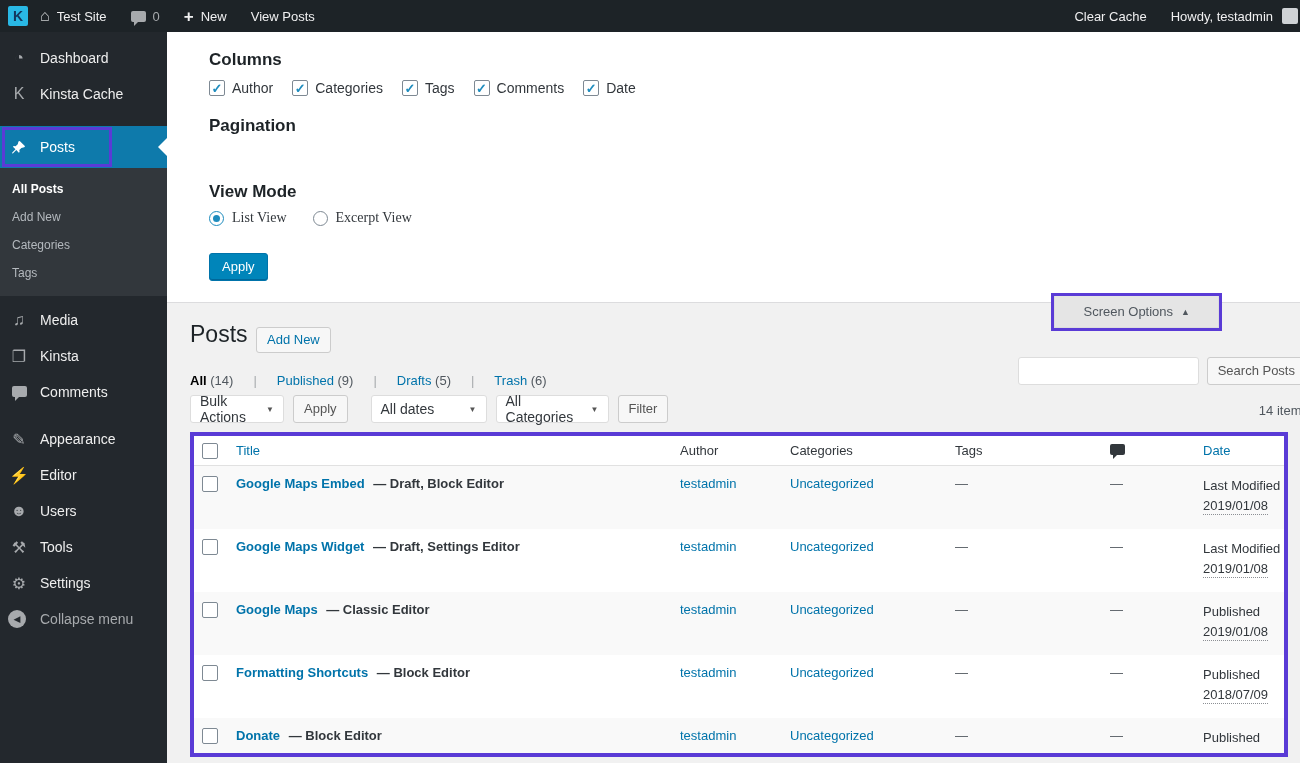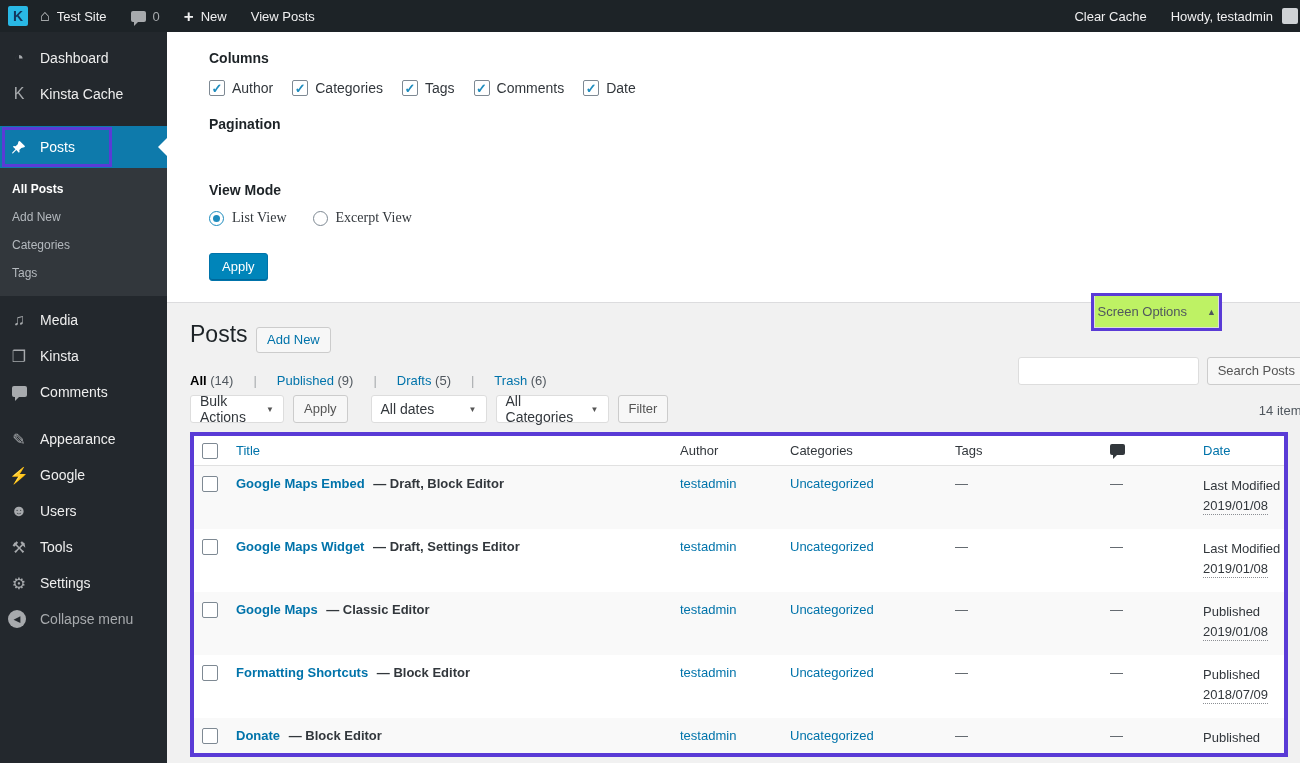--- a/index.html
+++ b/index.html
@@ -46,41 +46,41 @@
   .hl-posts{position:absolute;left:2px;top:1px;width:110px;height:40px;border:3px solid var(--purple);pointer-events:none;}
   .submenu{background:var(--submenu);padding:7px 0 9px 0;}
   .submenu-item{display:block;padding:7px 12px;color:#b4b9be;font-size:12px;cursor:pointer;}
   .submenu-item.current{color:#fff;font-weight:bold;}
   .collapse-icon{width:18px;height:18px;border-radius:50%;background:#a7aaad;color:var(--side);
     display:flex;align-items:center;justify-content:center;font-size:9px;flex:none;}
   .menu-item.collapse{color:#a7aaad;}
   
   .content{position:absolute;top:32px;left:167px;width:1133px;height:731px;background:#f1f1f1;}
   .so-panel{position:absolute;top:0;left:0;right:0;height:271px;background:#fff;border-bottom:1px solid #dcdcde;}
-  .so-heading{position:absolute;left:42px;font-weight:bold;font-size:14px;color:#1d2327;}
+  .so-heading{position:absolute;left:42px;font-weight:bold;font-size:17px;color:#1d2327;}
   .cb-row{position:absolute;left:42px;top:48px;display:flex;gap:19px;align-items:center;}
   .cb-group{display:flex;align-items:center;gap:7px;cursor:pointer;font-size:14px;color:var(--text);}
   .checkbox{width:16px;height:16px;background:#fff;border:1px solid #7e8993;border-radius:2px;
     display:flex;align-items:center;justify-content:center;color:#1e8cbe;font-weight:bold;font-size:13px;line-height:1;flex:none;}
   .checkbox.empty{color:transparent;}
   .ipp-row{position:absolute;left:42px;top:110px;display:flex;align-items:center;gap:9px;font-size:14px;}
   .ipp-input{width:57px;height:27px;border:1px solid #ddd;border-radius:3px;padding:0 8px;font-size:14px;color:var(--text);font-family:"Liberation Sans",sans-serif;}
   .radio-row{position:absolute;left:42px;top:178px;display:flex;gap:26px;align-items:center;}
   .radio-group{display:flex;align-items:flex-end;gap:8px;cursor:pointer;font-size:14px;font-family:Liberation Serif, serif;}
   .radio{width:15px;height:15px;border-radius:50%;background:#fff;border:1px solid #7e8993;
     display:flex;align-items:center;justify-content:center;flex:none;}
   .radio.checked{border-color:#1e8cbe;}
   .radio.checked:after{content:"";width:7px;height:7px;border-radius:50%;background:#1e8cbe;}
   .btn-primary{display:inline-block;background:#0085ba;border:1px solid #0073aa;color:#fff;border-radius:3px;
     height:28px;line-height:26px;padding:0 12px;font-size:13px;cursor:pointer;
     box-shadow:inset 0 -1px 0 #006799;}
   .apply-main{position:absolute;left:42px;top:221px;}
   .so-box{position:absolute;top:261px;right:78px;border:3px solid var(--purple);z-index:6;background:#fff;}
-  .so-tab{display:flex;align-items:center;gap:20px;background:#bef264;border:1px solid #dcdcde;border-top:none;
-    padding:8px 2px;font-size:13px;color:#50575e;cursor:pointer;}
+  .so-tab{display:flex;align-items:center;gap:8px;background:#e5e5e5;border:1px solid #dcdcde;border-top:none;
+    padding:8px 28px;font-size:13px;color:#50575e;cursor:pointer;}
   .so-caret{font-size:9px;color:#50575e;}
   
   .page-title{position:absolute;left:23px;top:289px;font-size:23px;font-weight:400;color:#1d2327;}
   .add-new{position:absolute;left:89px;top:295px;height:26px;line-height:24px;background:#f7f7f7;
     border:1px solid #ccc;border-radius:3px;color:var(--wpblue);padding:0 10px;font-size:13px;cursor:pointer;}
   .search-box{position:absolute;top:325px;right:-6px;display:flex;gap:8px;align-items:center;}
   .search-input{width:181px;height:28px;border:1px solid #ddd;border-radius:3px;padding:0 6px;font-family:"Liberation Sans",sans-serif;}
   .btn-secondary{height:28px;line-height:26px;background:#f7f7f7;border:1px solid #ccc;border-radius:3px;
     color:#555;padding:0 10px;font-size:13px;cursor:pointer;white-space:nowrap;}
   .subsubsub{position:absolute;left:23px;top:341px;display:flex;align-items:center;gap:20px;font-size:13px;}
@@ -193,21 +193,21 @@
   <div class="menu-item">
     <span class="mi-icon"><span class="ab-bubble" style="display:inline-block"></span></span>
     <span>Comments</span>
   </div>
   <div class="menu-item gap-top">
     <span class="mi-icon">✎</span>
     <span>Appearance</span>
   </div>
   <div class="menu-item">
     <span class="mi-icon">⚡</span>
-    <span>Google</span>
+    <span>Editor</span>
   </div>
   <div class="menu-item">
     <span class="mi-icon">☻</span>
     <span>Users</span>
   </div>
   <div class="menu-item">
     <span class="mi-icon">⚒</span>
     <span>Tools</span>
   </div>
   <div class="menu-item">

